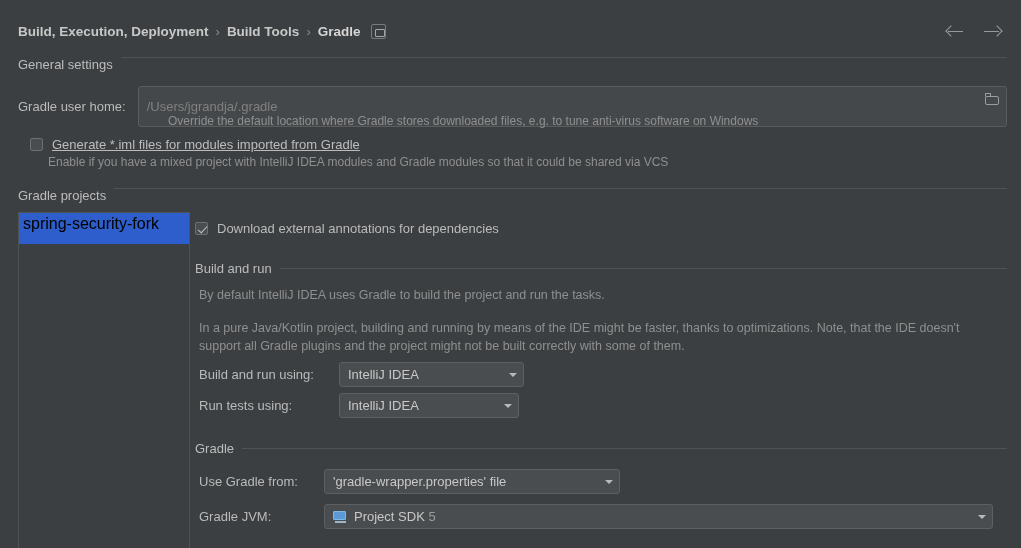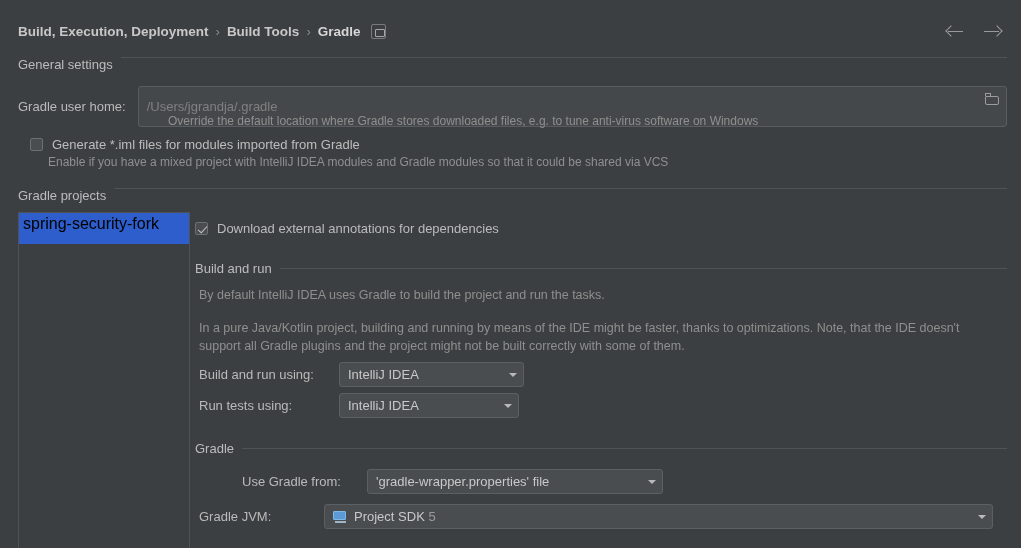--- a/index.html
+++ b/index.html
@@ -145,21 +145,21 @@
     content: "";
     position: absolute;
     left: 4px; top: 0.5px;
     width: 4px; height: 8px;
     border: solid #c4c4c4;
     border-width: 0 1.7px 1.7px 0;
     transform: rotate(42deg);
   }
   .cb-row {
     position: absolute;
-    display: flex; align-items: center; gap: 9px;
+    display: flex; align-items: center; gap: 9px; text-decoration: underline;
   }
   .cb-row .cb-label { color: #bdbdbd; font-size: 13px; }
 
   
   .projects-list {
     position: absolute;
     left: 18px; top: 212px;
     width: 172px; height: 336px;
     background: #3c3f41;
     border: 1px solid #4f5355;
@@ -348,21 +348,21 @@
           </span>
       </div>
     </div>
 
     <div class="subsection-head" style="top:229px;">
       <span class="label">Gradle</span>
       <span class="rule"></span>
     </div>
 
     <div class="combo-row" style="left:4px; top:257px;">
-      <span class="c-label" style="width:125px;margin-left:43px;">Use Gradle from:</span>
+      <span class="c-label" style="width:125px;">Use Gradle from:</span>
       <div class="combo" style="width:296px;">
         <span class="c-value">'gradle-wrapper.properties' file</span>
         <span class="arrow-box">
             <span class="arrow"></span>
           </span>
       </div>
     </div>
 
     <div class="combo-row" style="left:4px; top:292px; right:14px;">
       <span class="c-label" style="width:125px;">Gradle JVM:</span>

